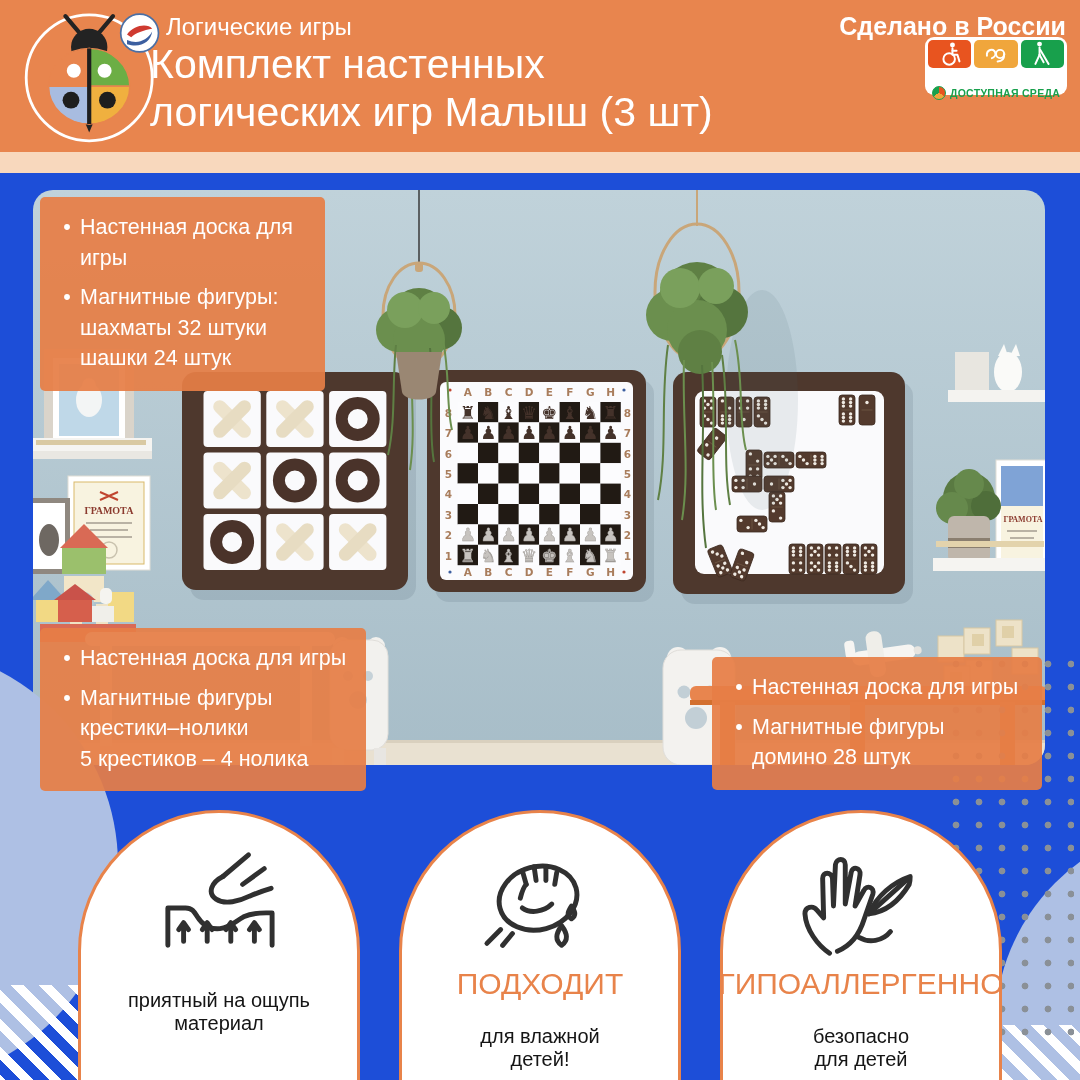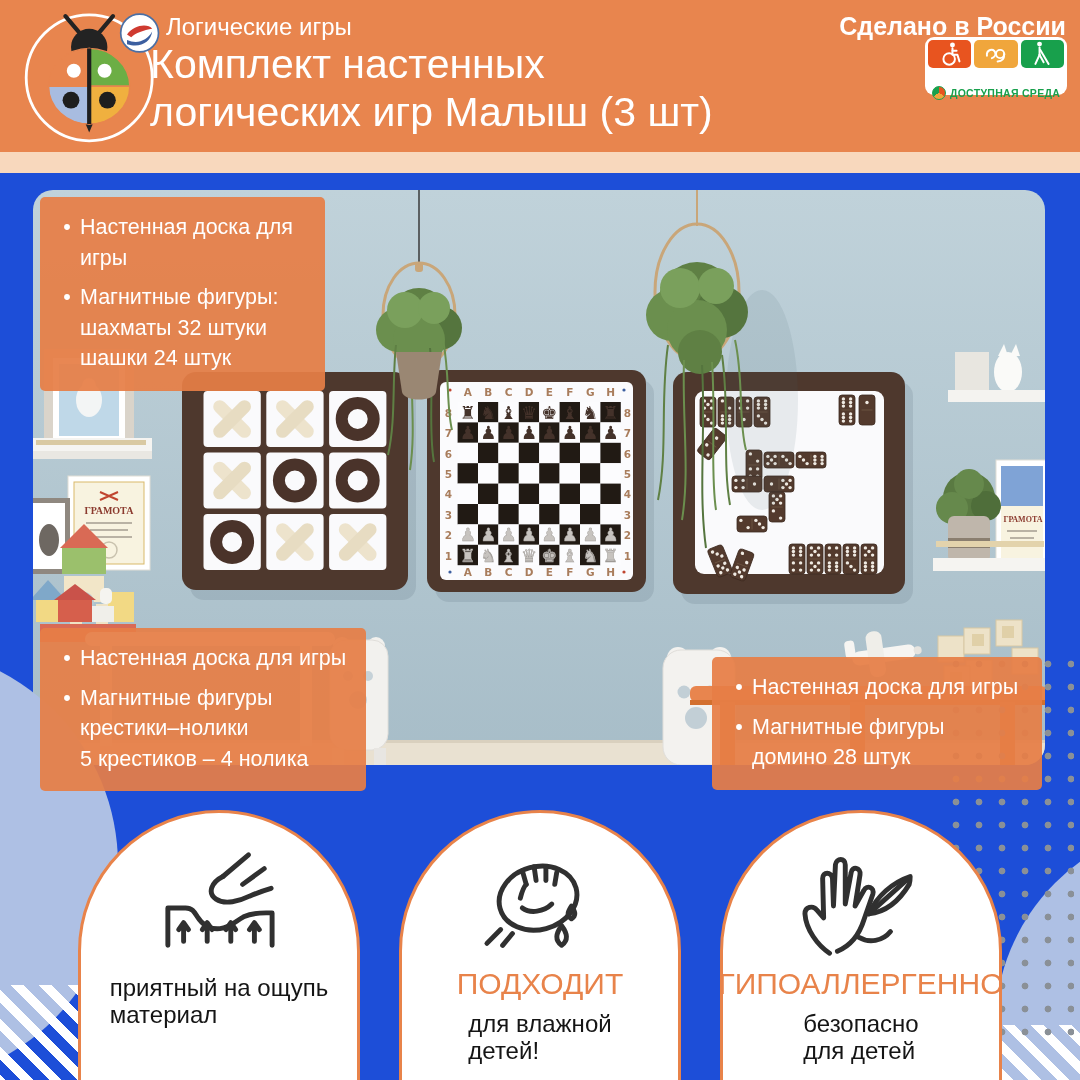--- a/index.html
+++ b/index.html
@@ -43,21 +43,21 @@
   .dots{position:absolute;left:952px;top:660px;width:122px;height:382px;z-index:4;
         background-image:radial-gradient(circle at 4px 4px,#8A9097 3.1px,rgba(0,0,0,0) 3.7px);
         background-size:23px 23px;}
   
   .card{position:absolute;top:810px;width:282px;height:280px;background:#fff;border:3px solid #E8834A;
         border-radius:145px 145px 0 0;box-sizing:border-box;z-index:6;
         display:flex;flex-direction:column;align-items:center;}
   .card-1{left:78px;} .card-2{left:399px;} .card-3{left:720px;}
   .feature-icon{margin-top:34px;width:162px;height:118px;}
   .card-title{color:#E8834A;font-size:30px;white-space:nowrap;margin-top:2px;}
-  .card-sub{color:#151515;font-size:24px;text-align:left;line-height:1.14;margin-top:9px;}
+  .card-sub{color:#151515;font-size:20px;text-align:center;line-height:1.14;margin-top:24px;}
   .ico{stroke:#303030;stroke-width:5;fill:none;stroke-linecap:round;stroke-linejoin:round;}
   .bico{stroke:#fff;stroke-width:2.4;fill:none;stroke-linecap:round;stroke-linejoin:round;}
 </style>
 </head>
 <body>
 
 <div class="page">
 
   <div class="blob blob-left"></div>
   <div class="blob blob-right"></div>

